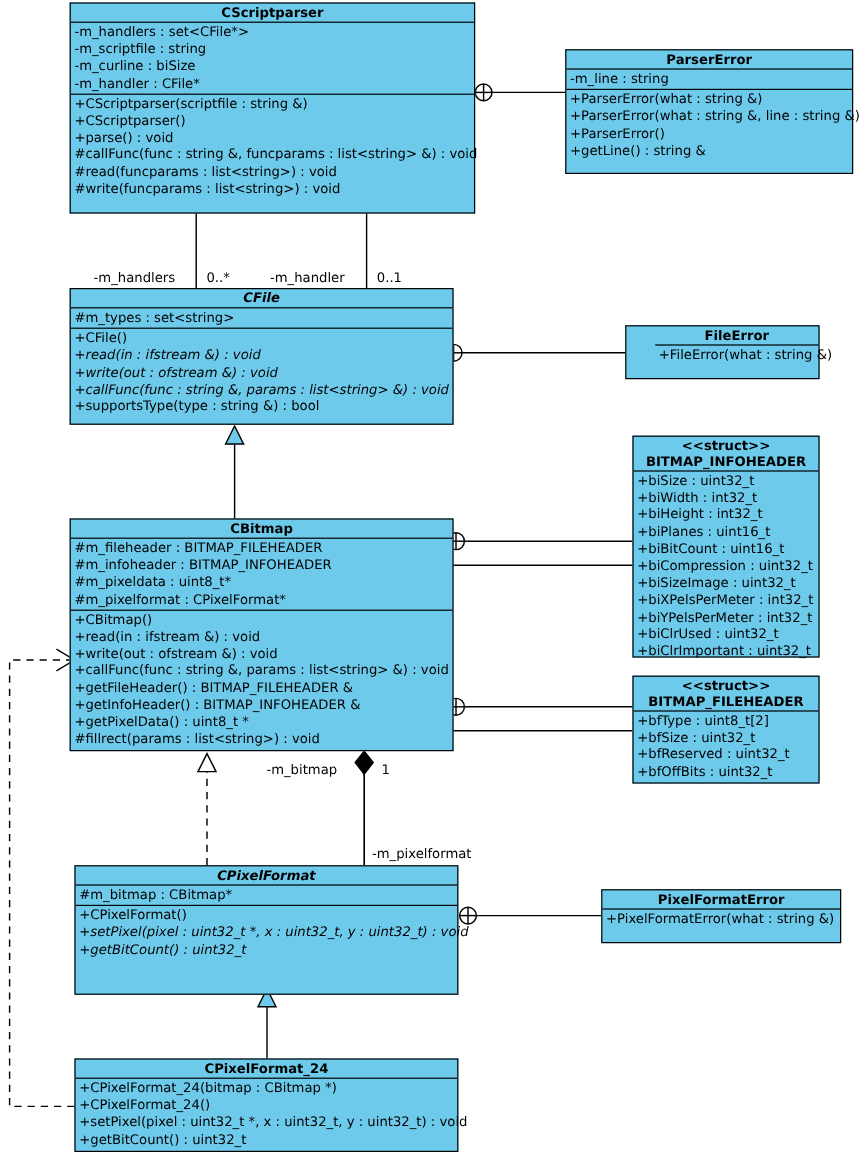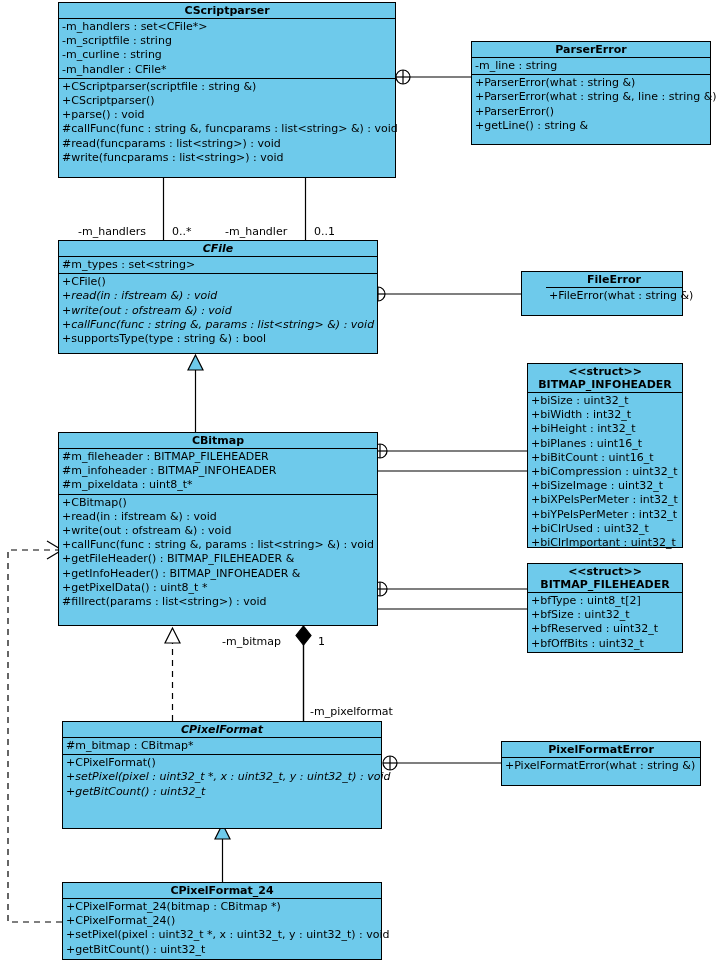--- a/index.html
+++ b/index.html
@@ -74,21 +74,21 @@
 
     <polyline points="62,922 8,922 8,550 180,550" fill="none" stroke="#000" stroke-width="1.2" stroke-dasharray="6,5"></polyline>
     <polyline points="47,541 62,550 47,559" fill="none" stroke="#000" stroke-width="1.2"></polyline>
   </svg>
 
   <div class="cls" style="left:58px;top:2px;width:338px;height:176px;">
     <div class="title">CScriptparser</div>
     <div class="compartment sep">
       <div class="row">-m_handlers : set&lt;CFile*&gt;</div>
       <div class="row">-m_scriptfile : string</div>
-      <div class="row">-m_curline : string</div>
+      <div class="row">-m_curline : biSize</div>
       <div class="row">-m_handler : CFile*</div>
     </div>
     <div class="compartment">
       <div class="row">+CScriptparser(scriptfile : string &amp;)</div>
       <div class="row">+CScriptparser()</div>
       <div class="row">+parse() : void</div>
       <div class="row">#callFunc(func : string &amp;, funcparams : list&lt;string&gt; &amp;) : void</div>
       <div class="row">#read(funcparams : list&lt;string&gt;) : void</div>
       <div class="row">#write(funcparams : list&lt;string&gt;) : void</div>
     </div>
@@ -132,20 +132,21 @@
       <div class="row">+FileError(what : string &amp;)</div>
     </div>
   </div>
 
   <div class="cls" style="left:58px;top:432px;width:320px;height:194px;">
     <div class="title">CBitmap</div>
     <div class="compartment sep">
       <div class="row">#m_fileheader : BITMAP_FILEHEADER</div>
       <div class="row">#m_infoheader : BITMAP_INFOHEADER</div>
       <div class="row">#m_pixeldata : uint8_t*</div>
+      <div class="row">#m_pixelformat : CPixelFormat*</div>
     </div>
     <div class="compartment">
       <div class="row">+CBitmap()</div>
       <div class="row">+read(in : ifstream &amp;) : void</div>
       <div class="row">+write(out : ofstream &amp;) : void</div>
       <div class="row">+callFunc(func : string &amp;, params : list&lt;string&gt; &amp;) : void</div>
       <div class="row">+getFileHeader() : BITMAP_FILEHEADER &amp;</div>
       <div class="row">+getInfoHeader() : BITMAP_INFOHEADER &amp;</div>
       <div class="row">+getPixelData() : uint8_t *</div>
       <div class="row">#fillrect(params : list&lt;string&gt;) : void</div>

